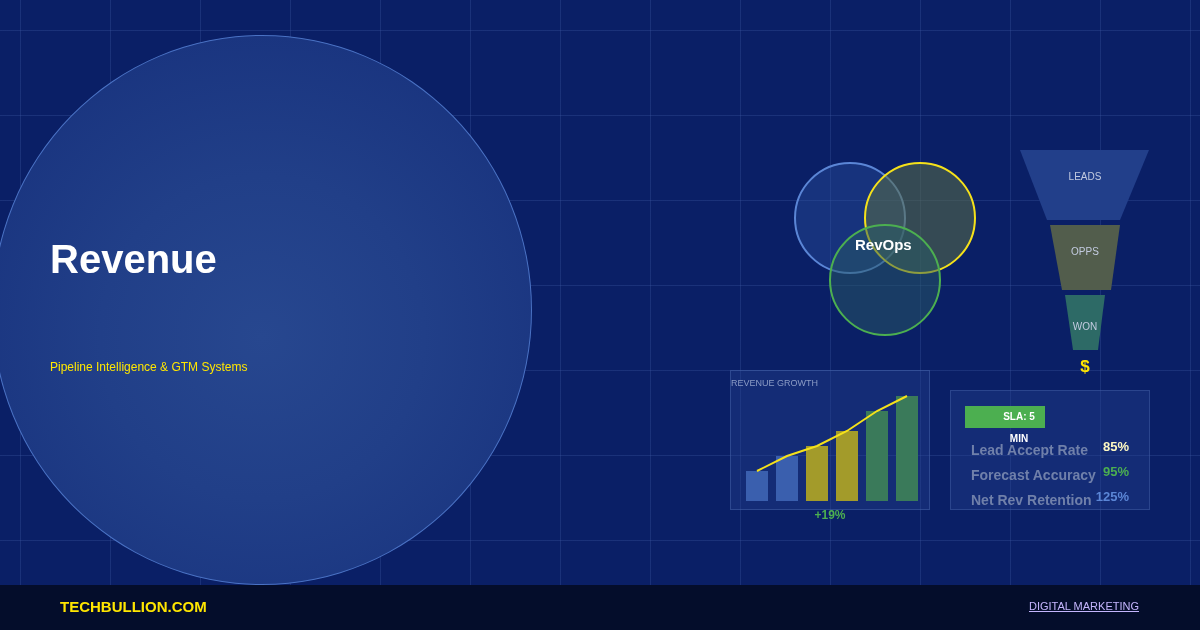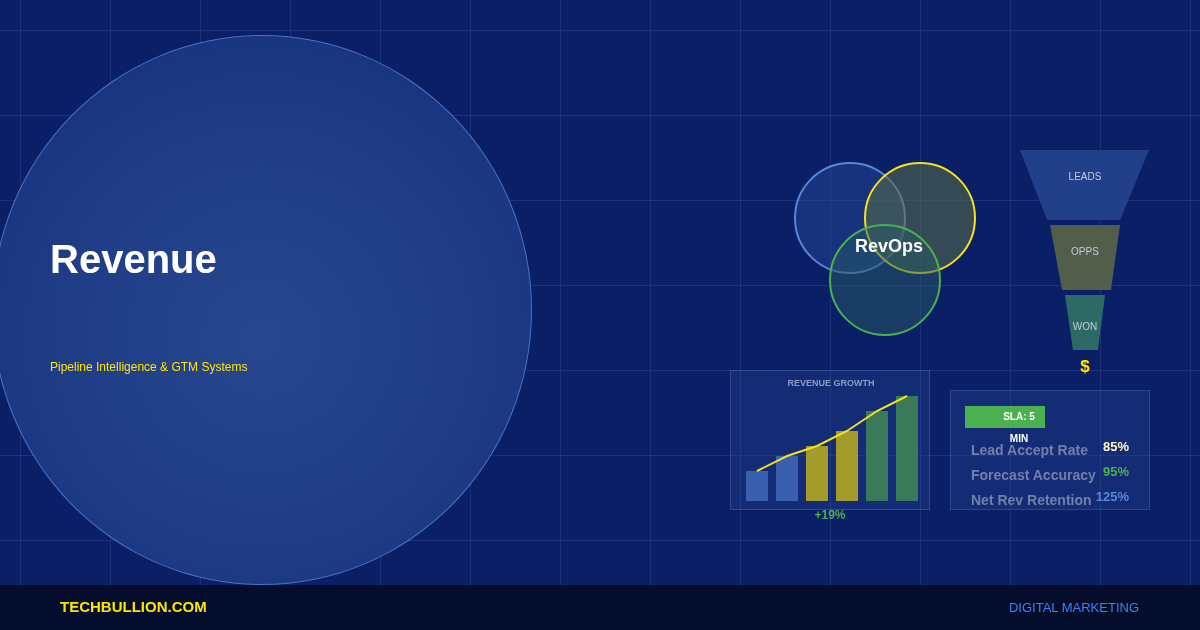--- a/index.html
+++ b/index.html
@@ -30,55 +30,55 @@
     color: #ffffff; font-weight: bold; font-size: 40px; line-height: 58px;
   }
   .subtitle {
     position: absolute; left: 50px; top: 360px;
     color: #ffe600; font-size: 12px;
   }
   
   .venn { position: absolute; left: 790px; top: 160px; width: 200px; height: 180px; }
   .venn svg { position: absolute; left: 0; top: 0; }
   .venn-label {
-    position: absolute; left: 65px; top: 76px; width: 60px; text-align: right;
-    color: #ffffff; font-weight: bold; font-size: 18px;
+    position: absolute; left: 65px; top: 76px; width: 60px; text-align: left;
+    color: #ffffff; font-weight: bold; font-size: 15px;
   }
   
   .funnel { position: absolute; left: 1015px; top: 148px; width: 140px; height: 235px; }
   .funnel svg { position: absolute; left: 0; top: 0; }
   .funnel-label { position: absolute; width: 140px; text-align: center; color: #c3cbe0; font-size: 10px; }
   .funnel-dollar { position: absolute; width: 140px; text-align: center; color: #ffe600; font-weight: bold; font-size: 17px; }
   
   .chart-panel {
     position: absolute; left: 730px; top: 370px; width: 200px; height: 140px;
     background: rgba(40,70,150,0.35);
     border: 1px solid rgba(70,100,170,0.5);
   }
-  .chart-title { position: absolute; left: 0; top: 7px; width: 200px; text-align: center; color: #8c9cc6; font-size: 9px; font-weight: bold; }
+  .chart-title { position: absolute; left: 0; top: 7px; width: 200px; text-align: left; color: #8c9cc6; font-size: 9px; }
   .chart-svg { position: absolute; left: 0; top: 0; }
   .chart-change { position: absolute; left: 730px; top: 508px; width: 200px; text-align: center; color: #4caf50; font-weight: bold; font-size: 12px; }
   
   .metrics-panel {
     position: absolute; left: 950px; top: 390px; width: 200px; height: 120px;
     background: rgba(40,70,150,0.35);
     border: 1px solid rgba(70,100,170,0.45);
   }
   .sla-badge {
     position: absolute; left: 14px; top: 15px; width: 80px; height: 22px;
     background: #4caf50; color: #ffffff; font-weight: bold; font-size: 10px;
     text-align: center; line-height: 22px; padding-left: 28px;
   }
   .metric-row { position: absolute; left: 20px; width: 160px; height: 18px; }
   .metric-label { position: absolute; left: 0; top: 3px; color: #7080aa; font-size: 14px; font-weight: bold; }
   .metric-value { position: absolute; right: 2px; top: 0; font-weight: bold; font-size: 13px; }
   
   .footer { position: absolute; left: 0; top: 585px; width: 1200px; height: 45px; background: #040d2b; }
   .footer-brand { position: absolute; left: 60px; top: 13px; color: #ffe600; font-weight: bold; font-size: 15px; }
-  .footer-category { position: absolute; right: 61px; top: 15px; color: #3b82f6; font-size: 13px; }
+  .footer-category { position: absolute; right: 61px; top: 15px; color: #c4b5fd; font-size: 11px; text-decoration: underline; }
 </style>
 </head>
 <body>
 
 <div class="grid"></div>
 
 <div class="big-circle"></div>
 
 <div class="title">
   <div>Revenue</div>

